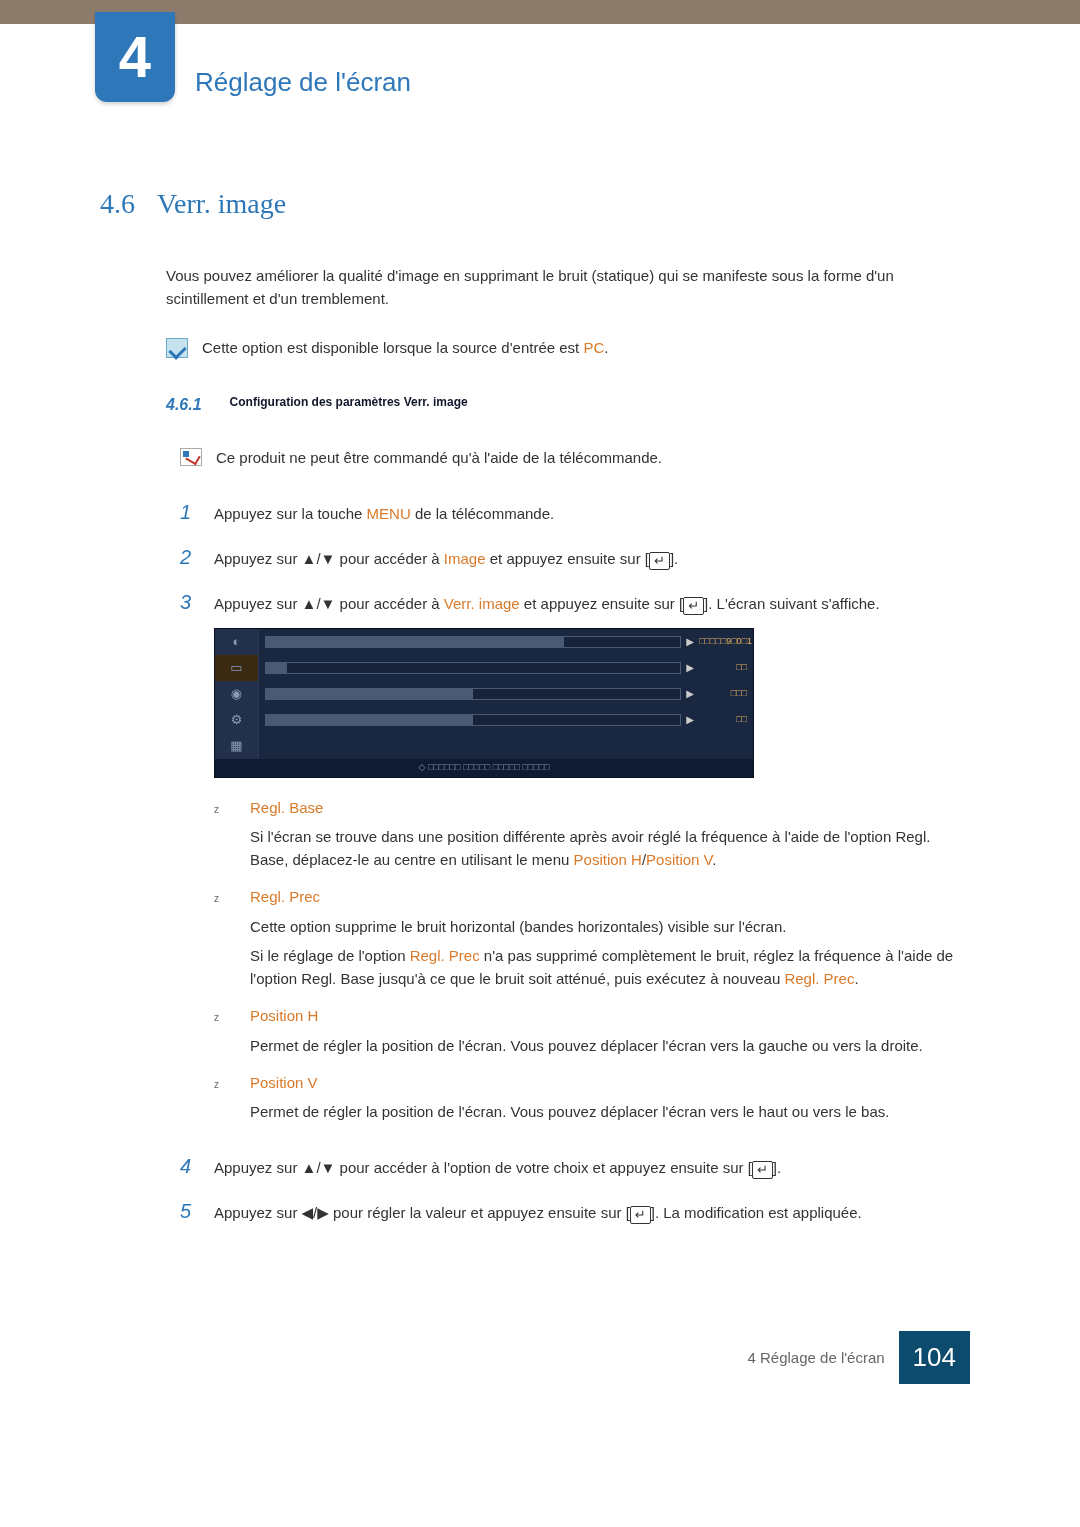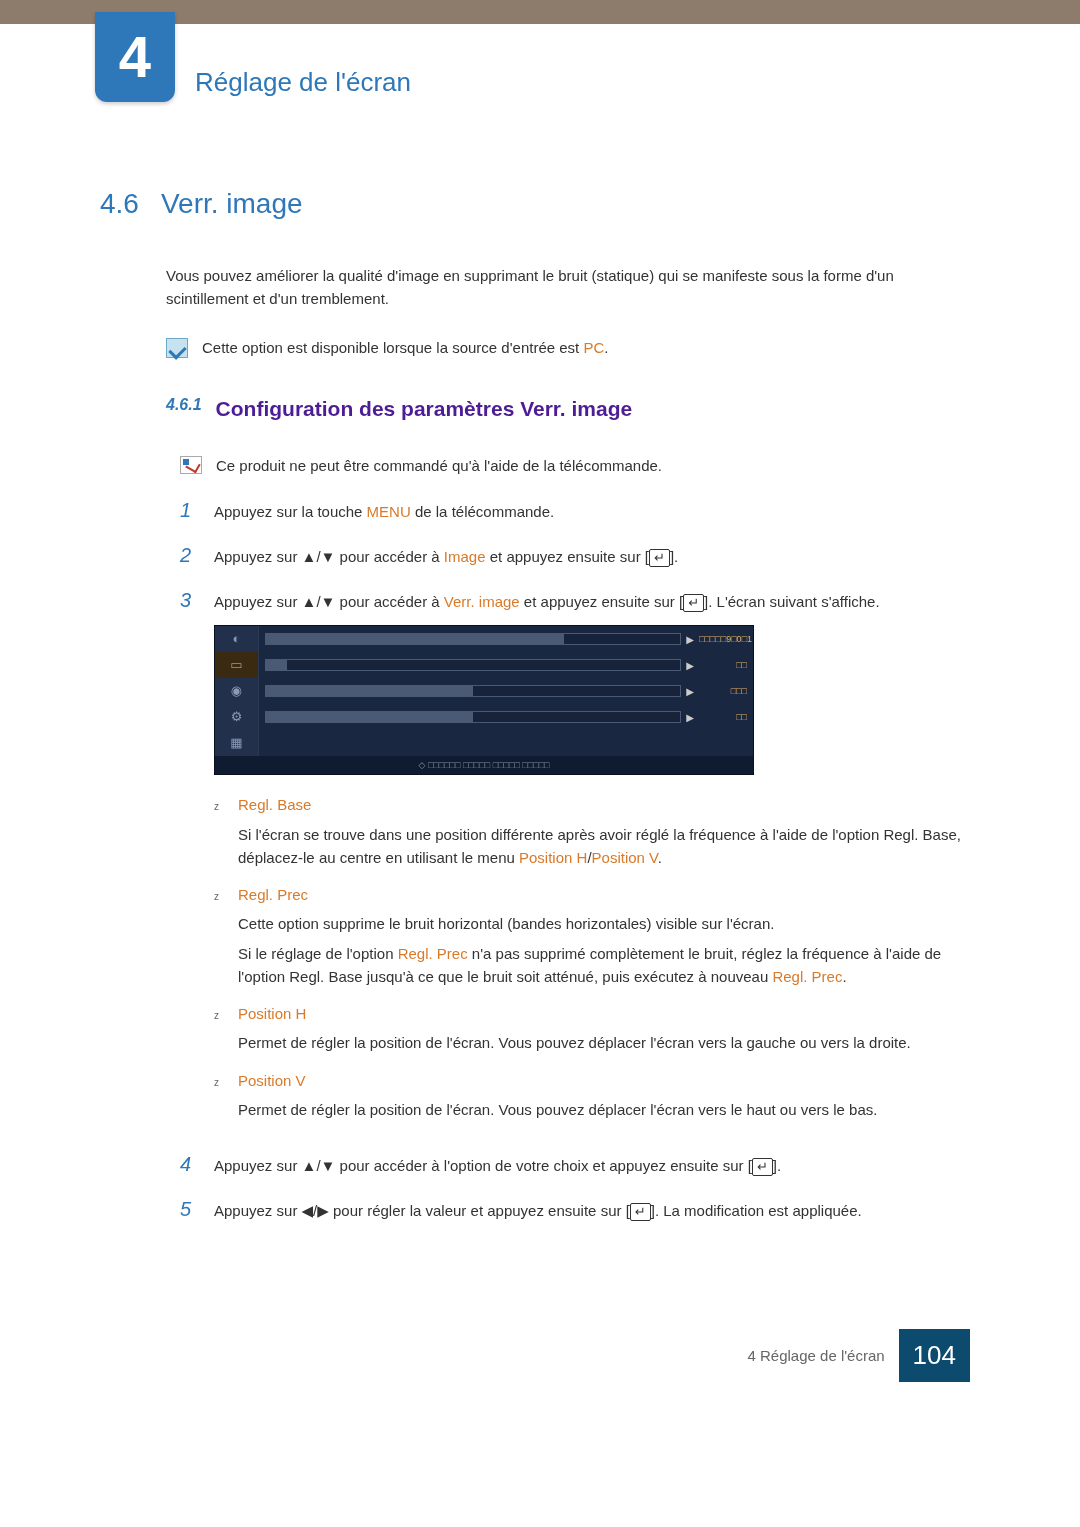--- a/index.html
+++ b/index.html
@@ -43,20 +43,21 @@
     font-weight: normal;
     padding-top: 38px;
   }
   .content {
     padding: 80px 110px 40px 100px;
   }
   .section-head {
     display: flex;
     gap: 22px;
     margin-bottom: 38px;
+    font-family: Liberation Serif, serif;
   }
   .sec-num { color: #2e77b8; font-size: 28px; font-weight: normal; }
   .sec-title { color: #2e77b8; font-size: 28px; font-weight: normal; }
   .intro { margin-left: 66px; margin-bottom: 26px; }
   .note-row { display: flex; gap: 14px; align-items: flex-start; margin-left: 66px; margin-bottom: 34px; }
   .note-icon {
     width: 22px; height: 20px;
     background: #c7e2ef;
     border: 1px solid #6ca9c8;
     position: relative;
@@ -67,22 +68,22 @@
     content: "";
     position: absolute;
     left: 3px; top: 6px;
     width: 12px; height: 8px;
     border-bottom: 3px solid #2e77b8;
     border-left: 3px solid #2e77b8;
     transform: rotate(-45deg);
   }
   .subsec-head { display: flex; gap: 14px; margin-left: 66px; margin-bottom: 28px; }
   .subsec-num { color: #2e77b8; font-size: 16px; font-weight: bold; font-style: italic; }
-  .subsec-title { color: #4c1d95; font-size: 21px; font-weight: bold; }
-  .info-row { display: flex; gap: 14px; align-items: flex-start; margin-left: 80px; margin-bottom: 18px; }
+  .subsec-title { color: #0f172a; font-size: 12px; font-weight: bold; margin-left: 14px; }
+  .info-row { display: flex; gap: 14px; align-items: flex-start; margin-left: 80px; margin-bottom: 28px; }
   .info-icon {
     width: 22px; height: 18px;
     background: #fff;
     border: 1px solid #aaa;
     position: relative;
     flex-shrink: 0;
     margin-top: 2px;
   }
   .info-icon::before {
     content: "";
@@ -153,21 +154,21 @@
     background: #0f1b30;
     color:#8090a8;
     font-size:9px;
     text-align:center;
     display:flex; align-items:center; justify-content:center;
   }
   .osd-ico { font-size: 13px; color:#8a9ab5; }
   .bullets { margin-top: 6px; }
   .bullet-row { display:flex; gap: 14px; margin-bottom: 8px; }
   .bullet-mark { width: 10px; color:#666; font-size: 10px; padding-top:6px; flex-shrink:0; }
-  .bullet-body { flex:1; }
+  .bullet-body { flex:1;margin-left:12px; }
   .bullet-body .label { color:#d97a2a; display:block; margin-bottom:6px; }
   .bullet-body p { margin-bottom:6px; }
   .footer {
     display:flex; justify-content:flex-end; align-items:center;
     gap: 14px;
     padding: 10px 0 30px 0;
     margin-right: 110px;
     margin-top: 40px;
   }
   .footer-text { color:#666; font-size:15px; }

